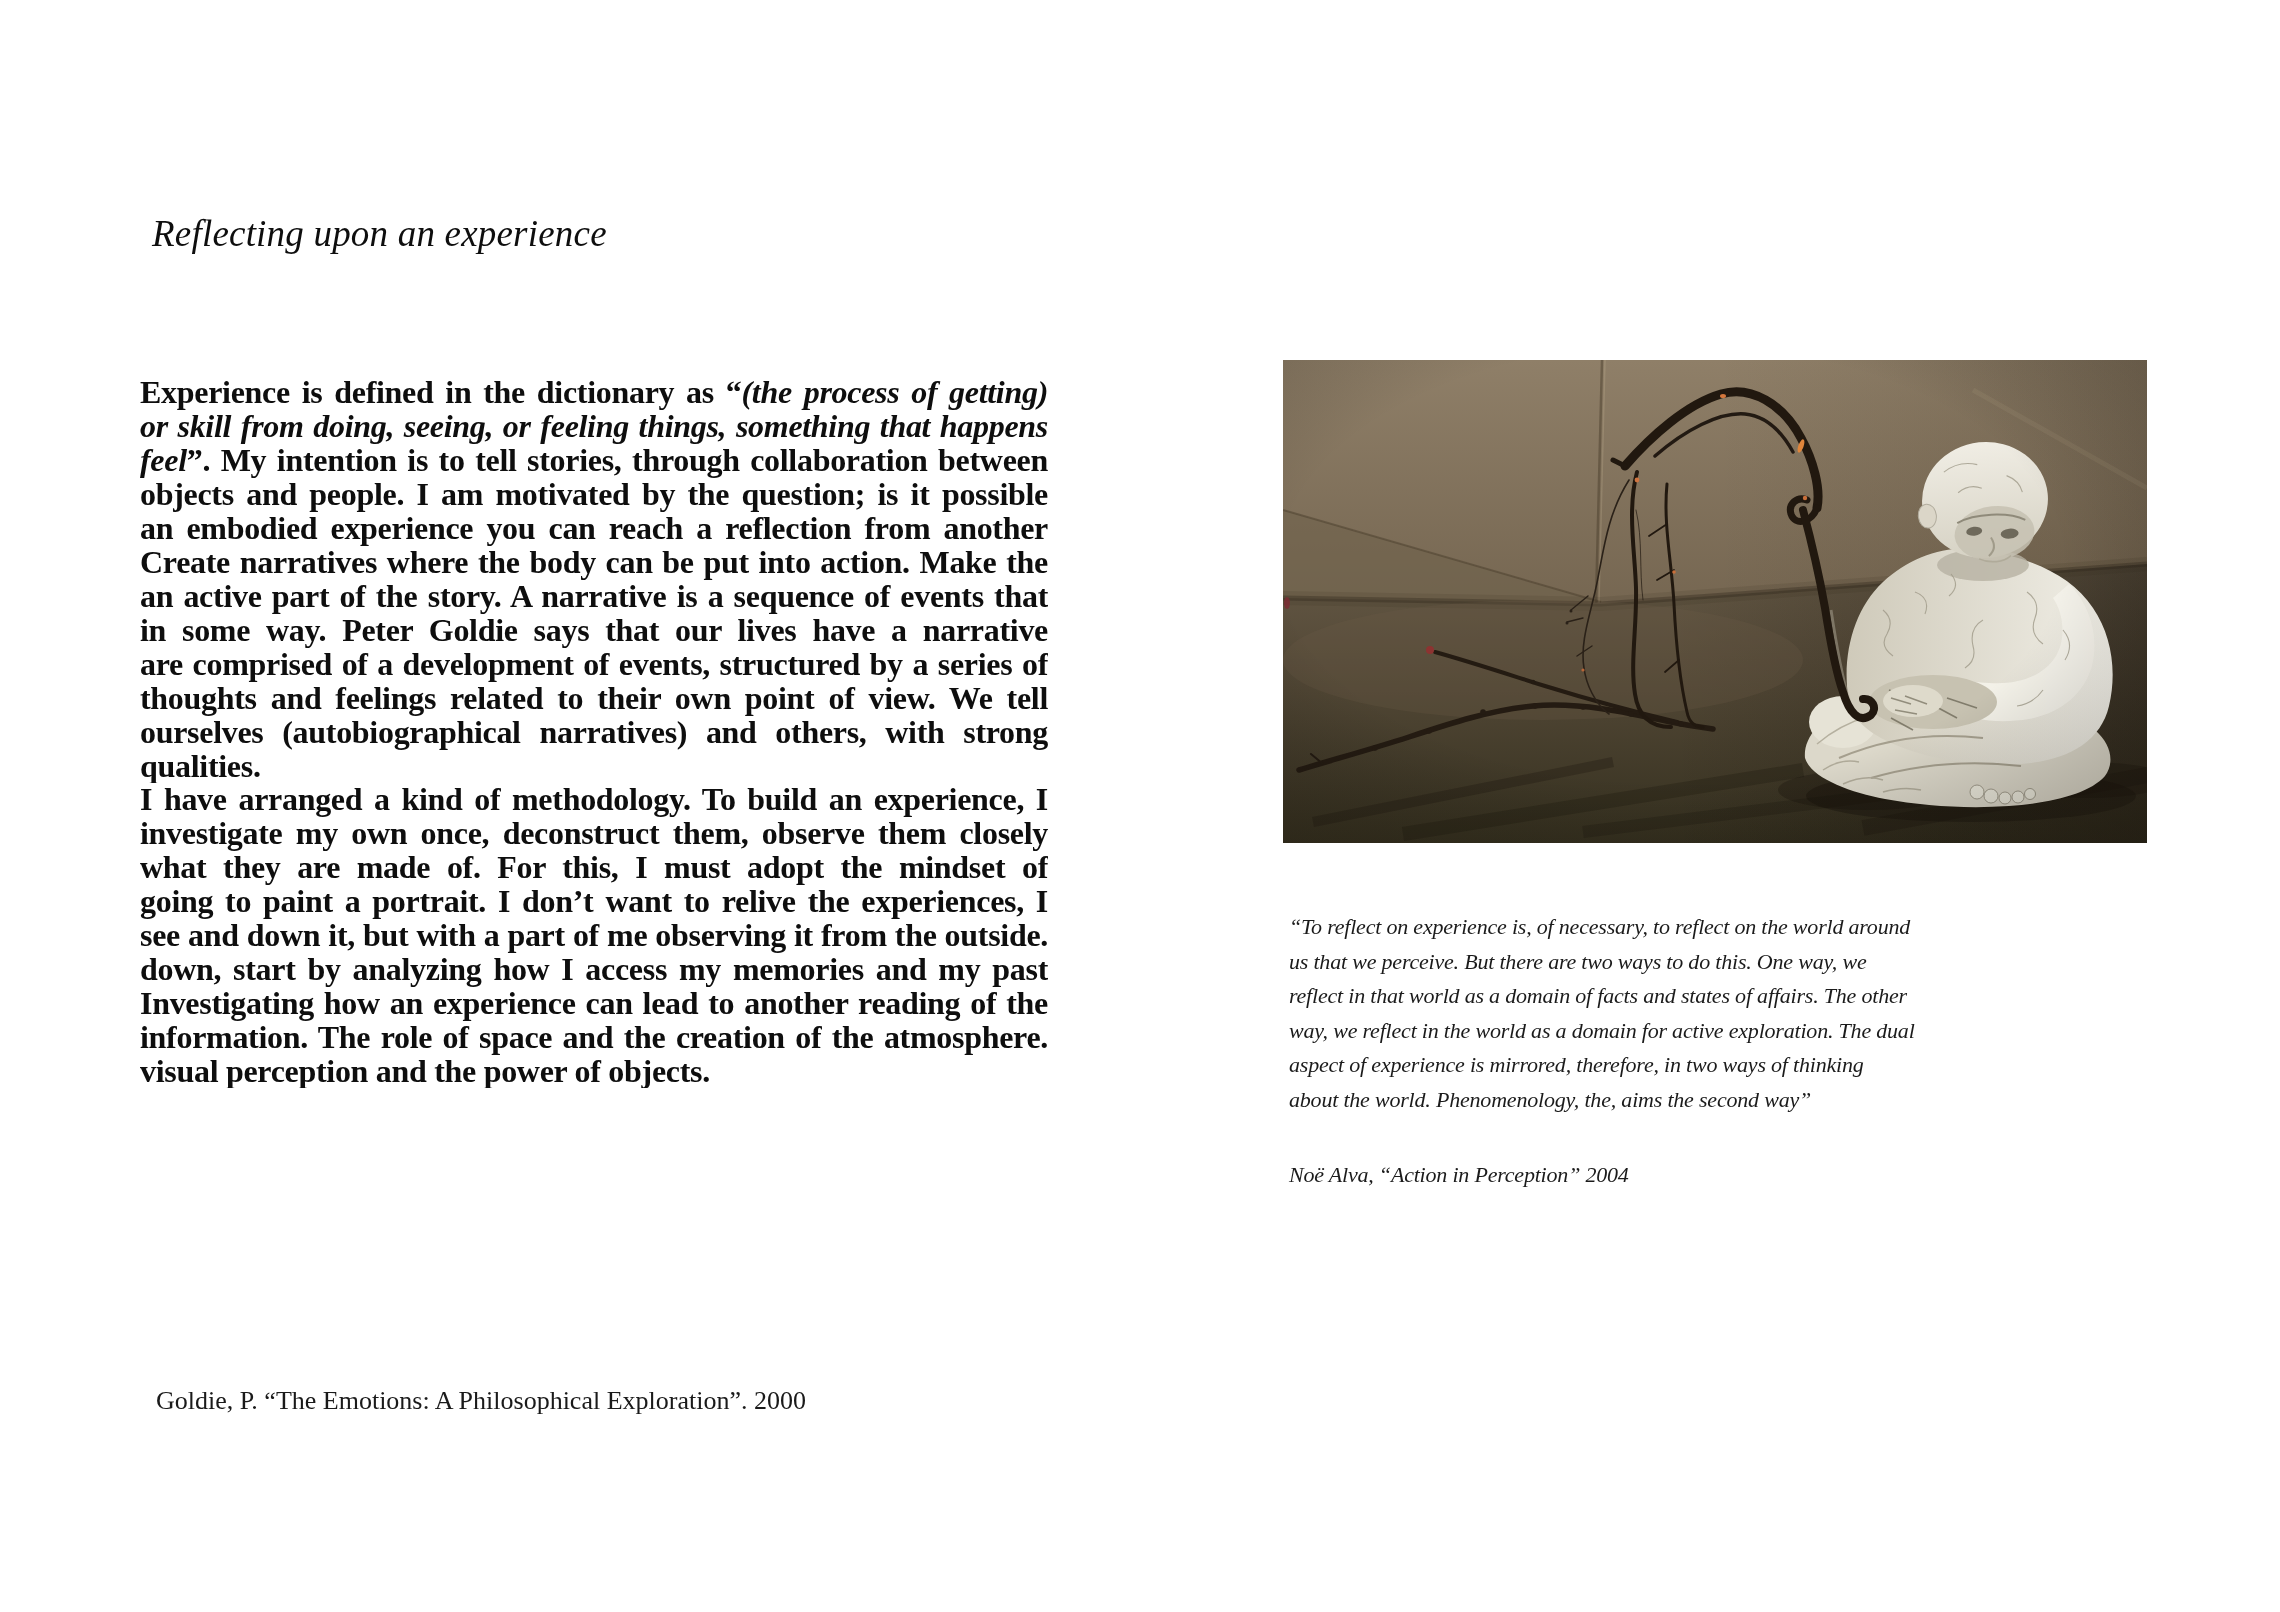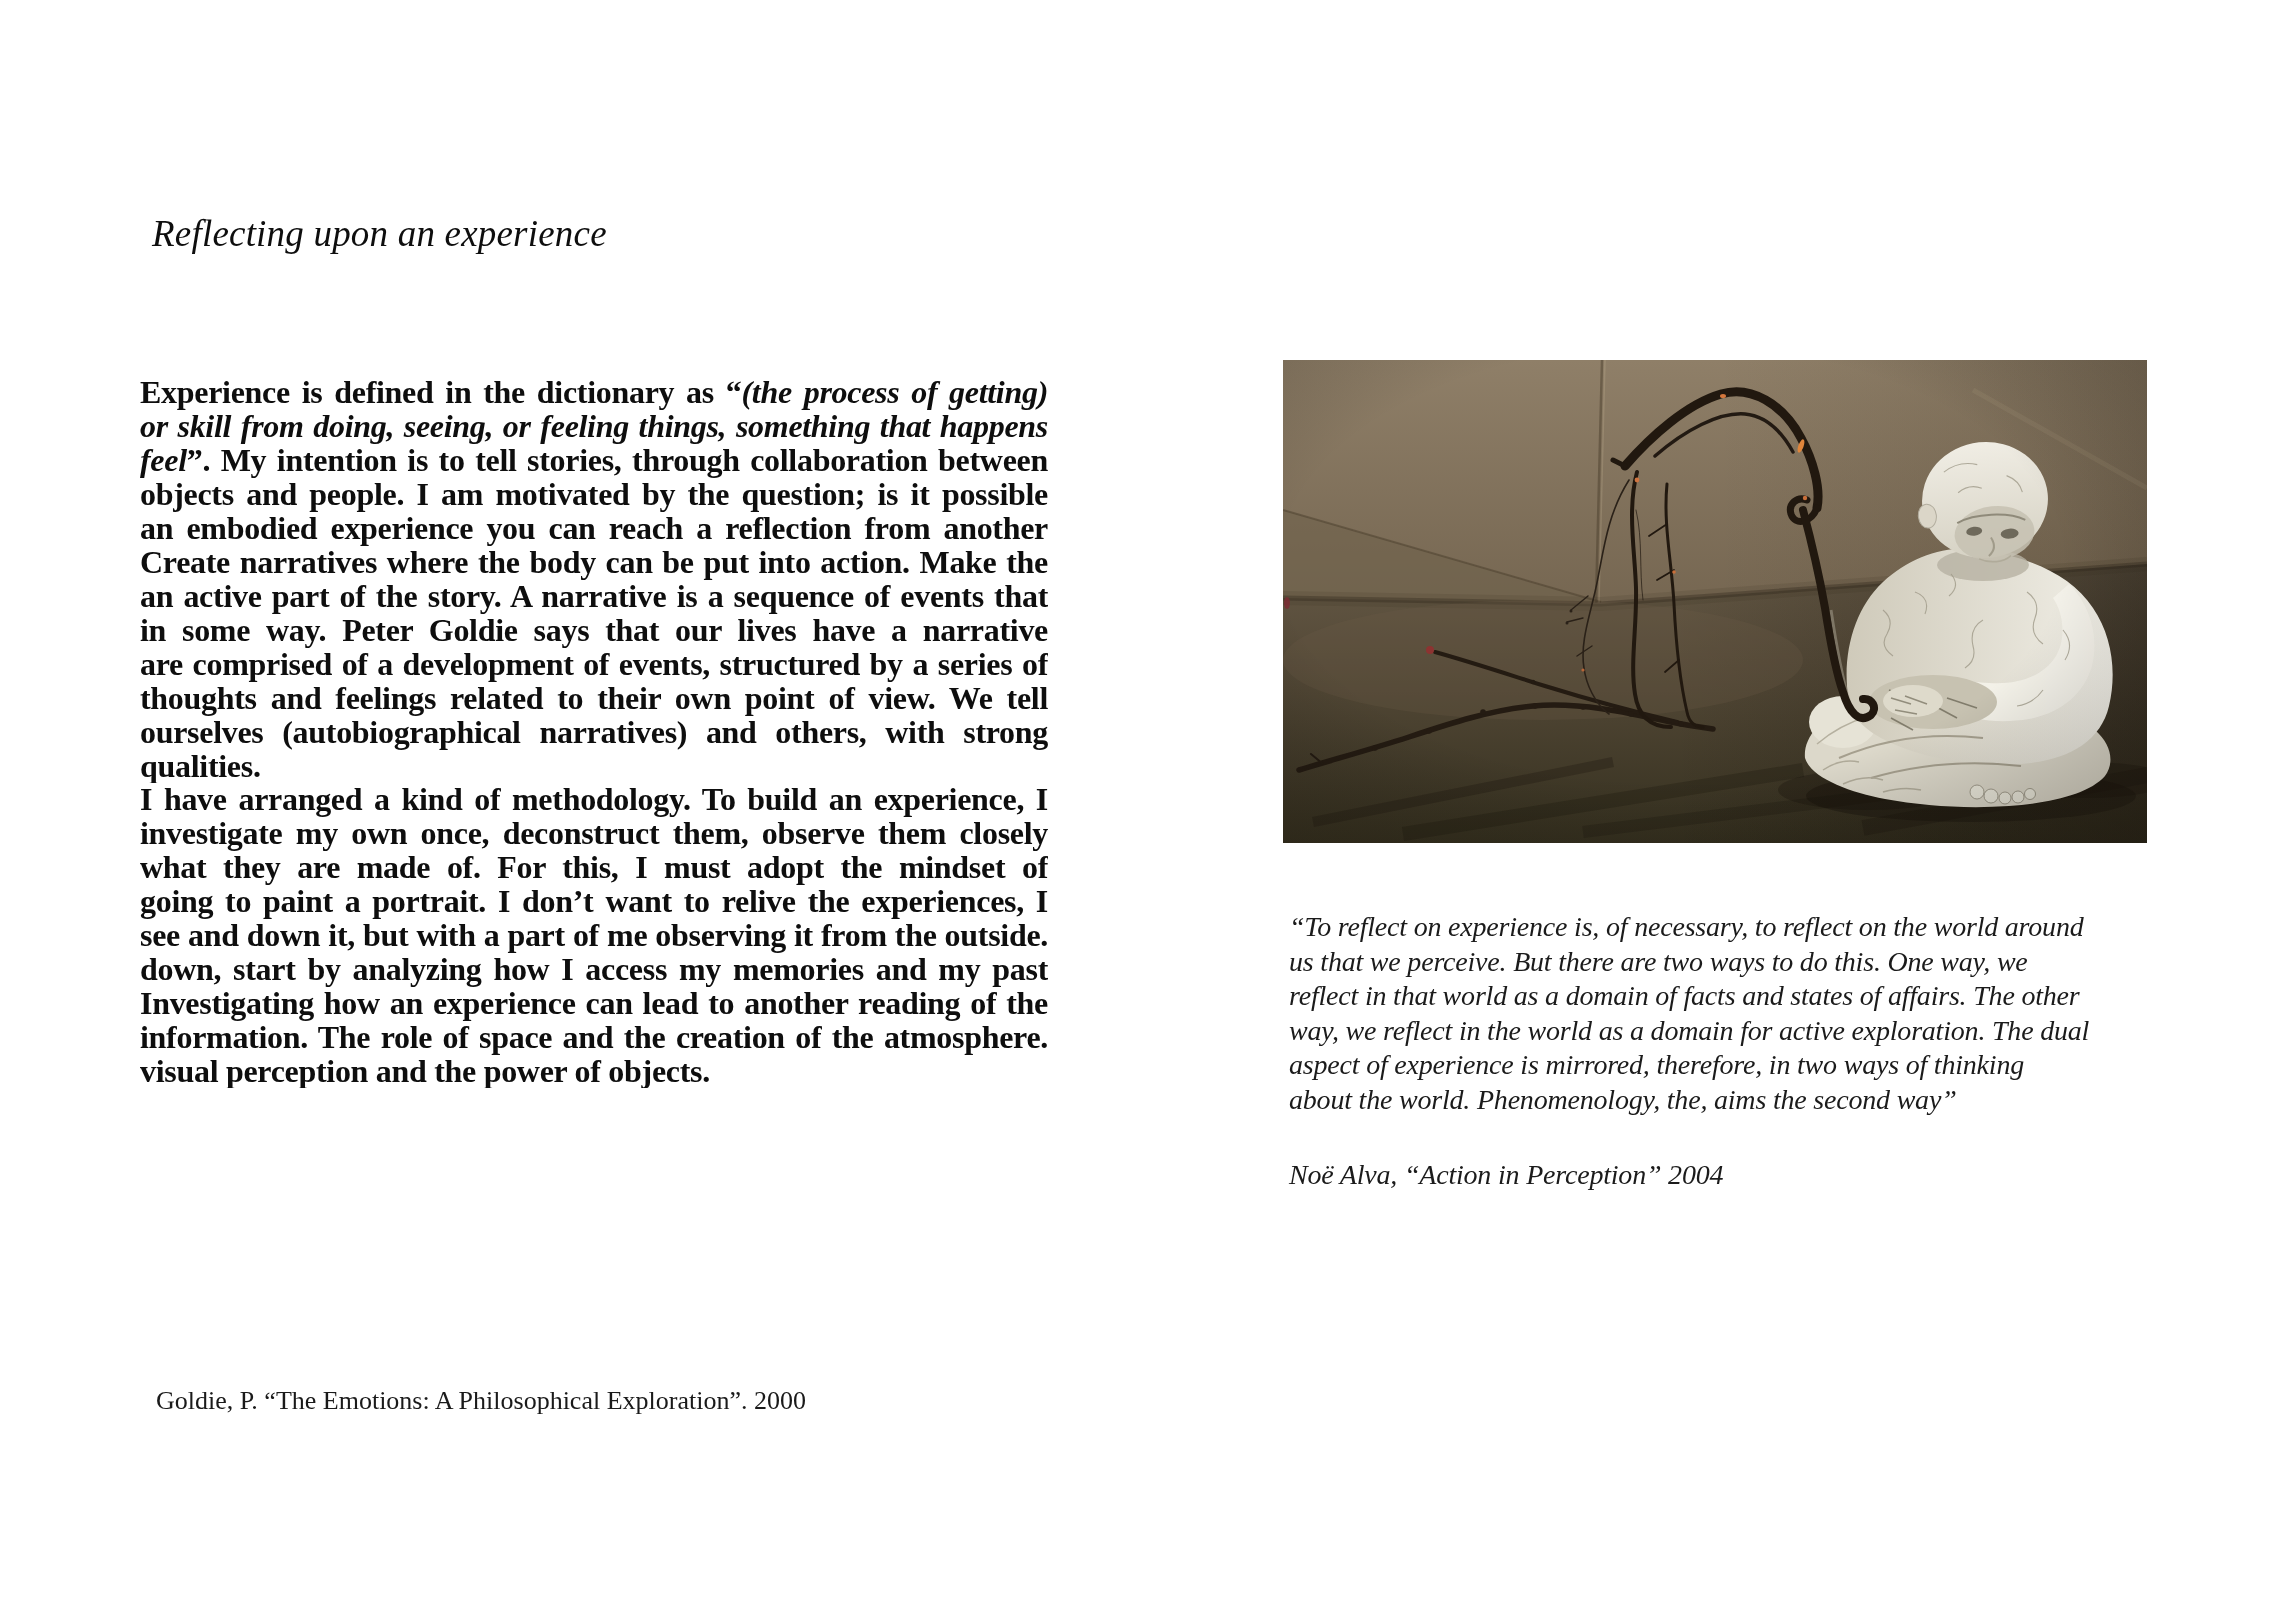--- a/index.html
+++ b/index.html
@@ -11,21 +11,21 @@
   .para{font-weight:700;font-size:32px;line-height:33.45px;letter-spacing:-0.3px;}
   .para .line{text-align:justify;text-align-last:justify;max-height:34px;overflow:hidden;}
   .para .line:last-child{text-align-last:left;}
   .para .it{font-style:italic;}
   .para2{}
   .refs{position:absolute;left:156px;top:1384px;font-size:26px;line-height:33.5px;color:#1a1a1a;}
   .refs .ref-line{white-space:nowrap;}
   .photo{position:absolute;left:1283px;top:360px;width:864px;height:483px;margin:0;}
   .photo svg{display:block;width:100%;height:100%;}
   .quote{position:absolute;left:1289px;top:910px;width:858px;font-style:italic;
-         font-size:28px;line-height:34.6px;color:#1b1b1b;letter-spacing:-0.2px;}
+         font-size:22px;line-height:34.6px;color:#1b1b1b;letter-spacing:-0.2px;}
   .qline{white-space:nowrap;}
   .attribution{margin-top:40px;padding-right:12px;}
 </style>
 </head>
 <body>
 
 <div class="page">
 
   <h1 class="title">Reflecting upon an experience</h1>
 

